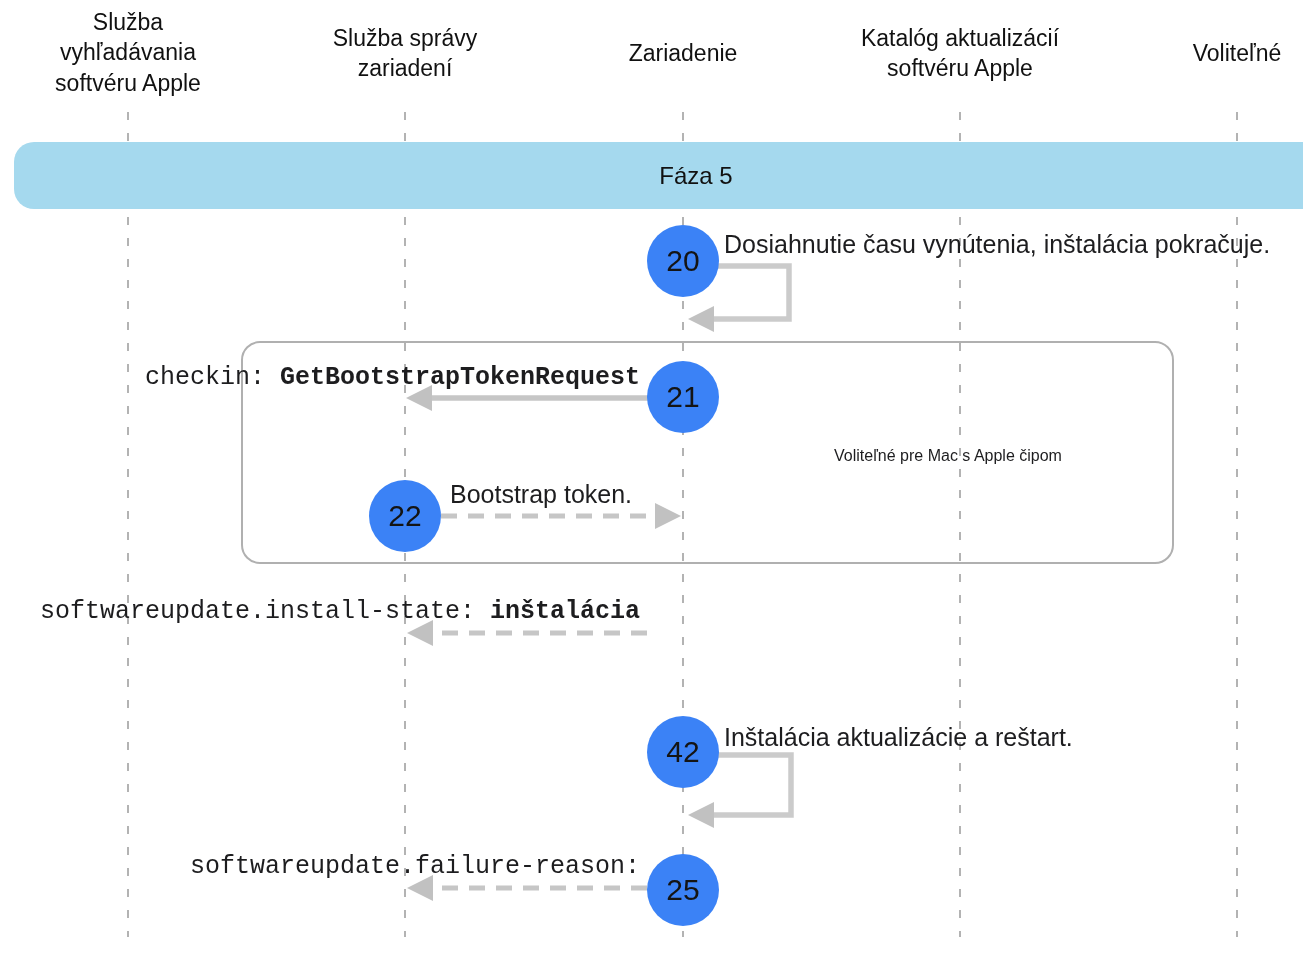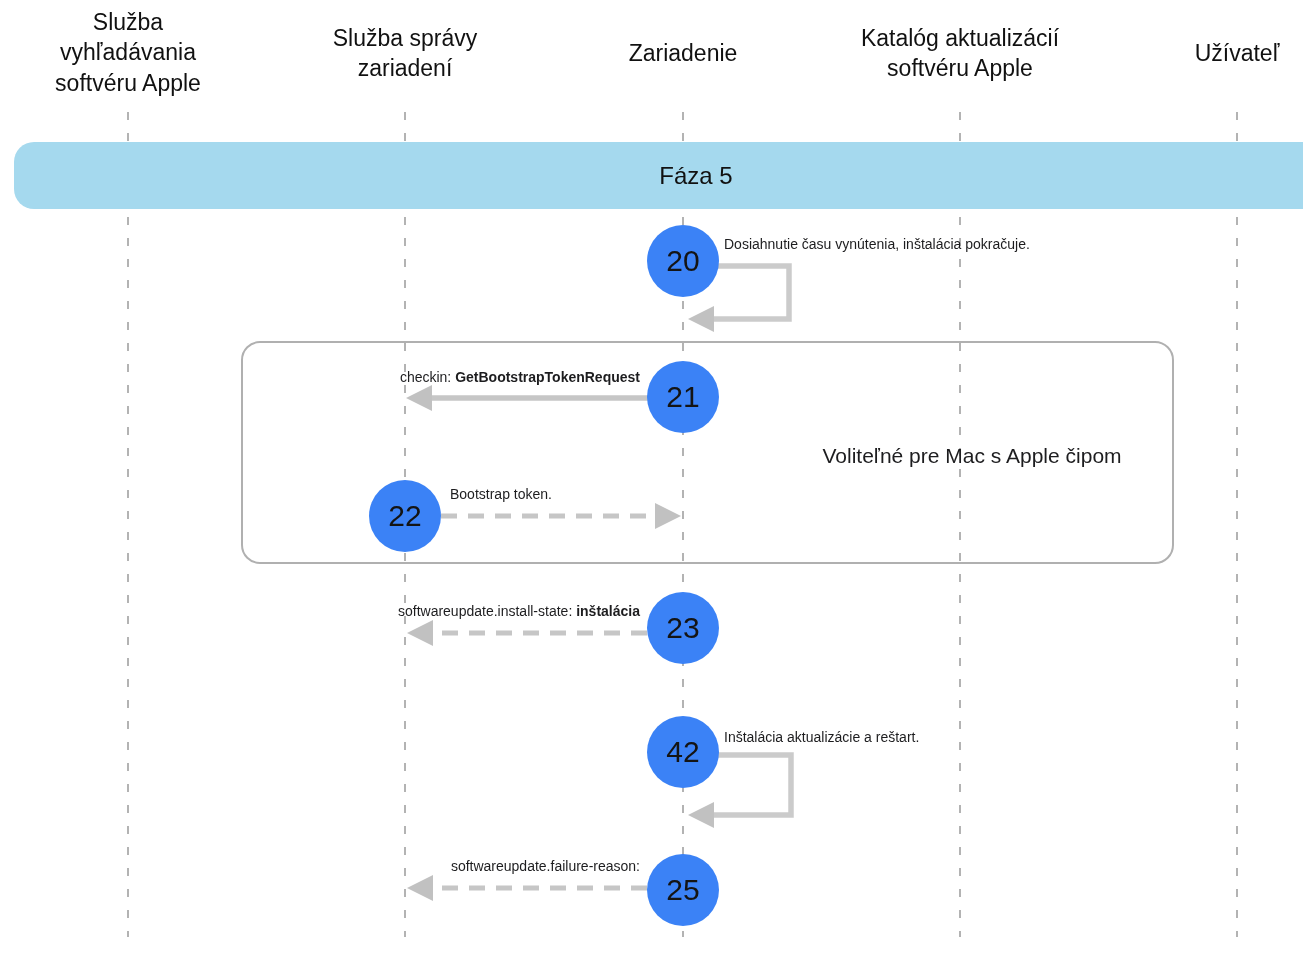--- a/index.html
+++ b/index.html
@@ -51,37 +51,36 @@
     display: flex;
     align-items: center;
     justify-content: center;
     font-size: 30px;
     font-weight: 500;
     color: #141414;
   }
 
   .msg {
     position: absolute;
-    font-size: 14px;
+    font-size: 25px;
     white-space: nowrap;
     color: #1d1d1f;
   }
   .msg.anchor-left  { transform: translate(0, -50%); }
-  .msg.anchor-right { transform: translate(-100%, -50%); }
+  .msg.anchor-right { transform: translate(-100%, -50%); font-family: Liberation Mono, monospace; }
   .em { font-weight: 600; }
 
   .note {
     position: absolute;
     left: 948px;
     top: 456px;
     transform: translate(-50%, -50%);
-    font-size: 21px;
+    font-size: 16px;
     white-space: nowrap;
     color: #1d1d1f;
-    margin-left: 24px;
   }
 </style>
 </head>
 <body>
 
 <div class="canvas">
 
   <svg class="layer" width="1303" height="963" viewBox="0 0 1303 963">
 
     <line x1="128" y1="112" x2="128" y2="948" stroke="#b3b3b3" stroke-width="2" stroke-dasharray="8 13"></line>
@@ -112,30 +111,29 @@
   </svg>
 
   <div class="actor" style="left:128px">Služba
 vyhľadávania
 softvéru Apple</div>
   <div class="actor" style="left:405px">Služba správy
 zariadení</div>
   <div class="actor" style="left:683px">Zariadenie</div>
   <div class="actor" style="left:960px">Katalóg aktualizácií
 softvéru Apple</div>
-  <div class="actor" style="left:1237px">Užívateľ</div>
+  <div class="actor" style="left:1237px">Voliteľné</div>
 
   <div class="banner">
     <span>Fáza 5</span>
   </div>
 
   <div class="step-circle" style="left:683px; top:261px">20</div>
   <div class="step-circle" style="left:683px; top:397px">21</div>
   <div class="step-circle" style="left:405px; top:516px">22</div>
-  <div class="step-circle" style="left:683px; top:628px">23</div>
   <div class="step-circle" style="left:683px; top:752px">42</div>
   <div class="step-circle" style="left:683px; top:890px">25</div>
 
   <div class="msg anchor-left" style="left:724px; top:244px">Dosiahnutie času vynútenia, inštalácia pokračuje.</div>
 
   <div class="msg anchor-right" style="left:640px; top:377px">
     <span>checkin: </span><span class="em">GetBootstrapTokenRequest</span>
   </div>
 
   <div class="msg anchor-left" style="left:450px; top:494px">Bootstrap token.</div>

